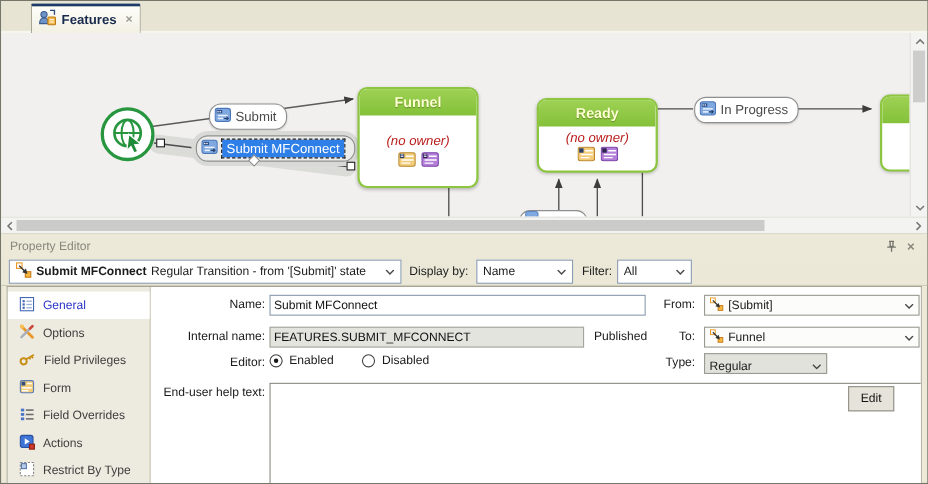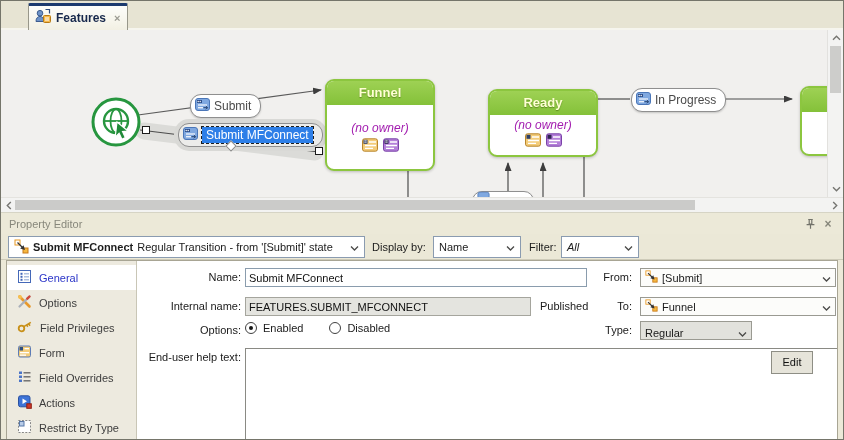--- a/index.html
+++ b/index.html
@@ -24,21 +24,21 @@
           border:1px solid #8f8f8f; border-radius:11px; padding:2px 9px 2px 4px;
           font-size:12px; color:#4a4a4a; box-shadow:0 1px 2px rgba(0,0,0,.18); white-space:nowrap; }
   .pill.selected { background:#ececea; box-shadow:0 0 0 4px #d9d9d6; }
   .sel-text { background:#2e7fe8; color:#fff; padding:1px 4px; outline:1px dashed #1d1d1d; }
   .state { position:absolute; background:#fff; border:2px solid #8cc63f; border-radius:9px;
            box-shadow:0 1px 3px rgba(0,0,0,.22); overflow:hidden; }
   .state-header { height:24px; background:linear-gradient(#9ed154,#84c139); color:#ffffd4;
                   font-weight:bold; font-size:13px; text-align:center; line-height:24px;
                   text-shadow:0 1px 1px rgba(80,120,20,.75); }
   .state-body { text-align:center; }
-  .owner { font-style:italic; color:#a21caf; font-size:12px; }
+  .owner { font-style:italic; color:#b91c1c; font-size:12px; }
   .state-icons { display:flex; justify-content:center; gap:5px; margin-top:3px; }
   .handle { position:absolute; width:8px; height:8px; background:#fff; border:1px solid #1a1a1a; }
   .diamond { position:absolute; width:8px; height:8px; background:#fff; border:1px solid #8a8a8a; transform:rotate(45deg); }
   
   .vscroll { position:absolute; right:0; top:29px; width:16px; height:167px; background:#f3f3f2; border-left:1px solid #e2e1de; }
   .vthumb { position:absolute; left:2px; right:2px; top:16px; height:47px; background:#cdcdcb; }
   .sbtn { position:absolute; width:16px; height:14px; display:flex; align-items:center; justify-content:center; }
   .hscroll { position:absolute; left:0; right:0; top:196px; height:16px; background:#f3f3f2; border-top:1px solid #e4e3df; border-bottom:1px solid #d6d4c5; }
   .hthumb { position:absolute; left:14px; width:680px; top:2px; bottom:2px; background:#cbcbc9; }
   
@@ -265,21 +265,21 @@
           </svg></span>
     </div>
     <span class="tb-label" style="left:371px;">Display by:</span>
     <div class="combo" style="left:432px;width:88px;">
       <span>Name</span>
       <span class="chev"><svg width="9" height="5">
             <path d="M1 0.5 L4.5 4 L8 0.5" stroke="#4a4a48" stroke-width="1.3" fill="none"></path>
           </svg></span>
     </div>
     <span class="tb-label" style="left:528px;">Filter:</span>
-    <div class="combo" style="left:560px;width:78px;font-style:italic;">
+    <div class="combo" style="left:560px;width:68px;">
       <span>All</span>
       <span class="chev"><svg width="9" height="5">
             <path d="M1 0.5 L4.5 4 L8 0.5" stroke="#4a4a48" stroke-width="1.3" fill="none"></path>
           </svg></span>
     </div>
   </div>
 
   <div class="pe-main">
     <div class="pe-side">
       <div class="side-item selected">
@@ -376,21 +376,21 @@
           <rect x="9" y="9" width="5" height="5" fill="#f5b840" stroke="#c87818"></rect>
           <path d="M3.5 3.5 L9.5 9.5" stroke="#333" stroke-width="1.3"></path>
           <path d="M11,11 L6.2,9.6 L9.6,6.2 z" fill="#333"></path>
         </svg></span>
         <span>Funnel</span>
         <span class="chev"><svg width="9" height="5">
               <path d="M1 0.5 L4.5 4 L8 0.5" stroke="#4a4a48" stroke-width="1.3" fill="none"></path>
             </svg></span>
       </div>
 
-      <div class="flabel" style="left:15px;top:63px;width:88px;">Options:</div>
+      <div class="flabel" style="left:15px;top:63px;width:88px;">Editor:</div>
       <div class="radio-row" style="left:107px;top:61px;">
         <span class="radio checked"></span>
         <span>Enabled</span>
         <span class="rgap"></span>
         <span class="radio"></span>
         <span>Disabled</span>
       </div>
       <div class="flabel" style="left:452px;top:63px;width:42px;">Type:</div>
       <div class="fcombo gray" style="left:502px;top:60px;width:112px;align-items:flex-end;">
         <span>Regular</span>

